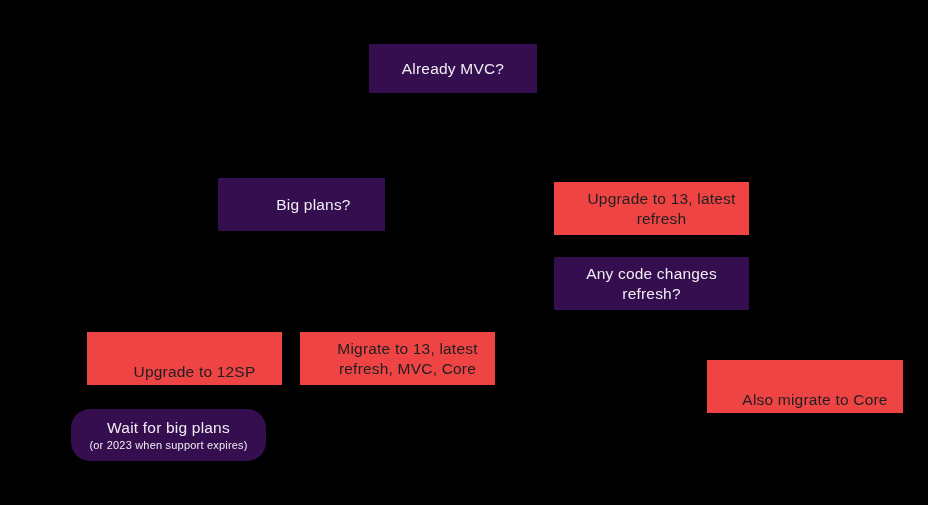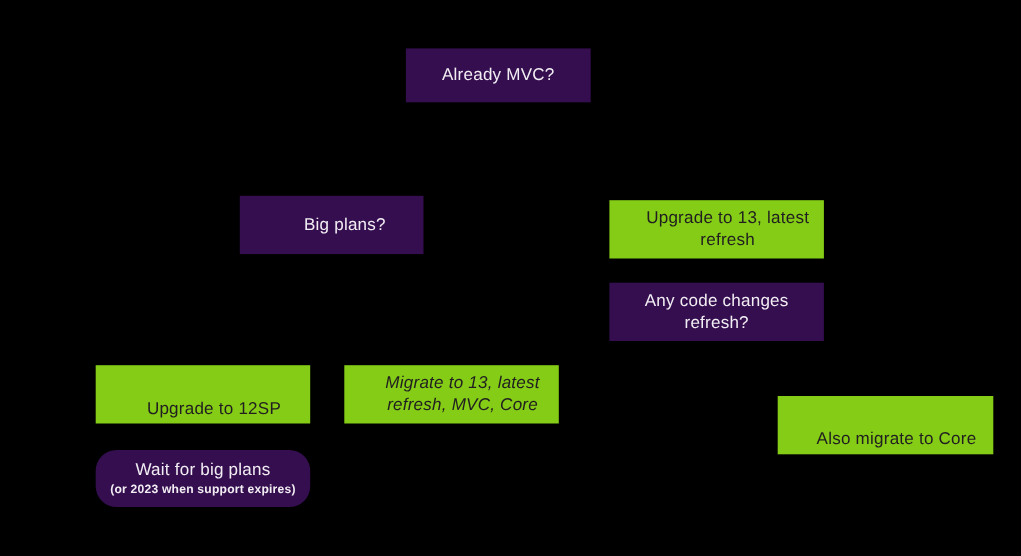--- a/index.html
+++ b/index.html
@@ -27,39 +27,39 @@
     font-size: 15.5px;
     font-weight: 500;
     line-height: 1.25;
     letter-spacing: 0.2px;
   }
   .node.question {
     background: #340e4f;
     color: #f2edf3;
   }
   .node.action {
-    background: #84cc16;
+    background: #ef4444;
     color: #201e20;
     padding-left: 28px;
   }
   .node .sublabel {
     font-size: 11px;
-    font-weight: 700;
+    font-weight: 400;
     line-height: 1.2;
     margin-top: 1px;
   }
   
   #n-already   { left: 369px; top: 44px;  width: 168px; height: 49px; }
   #n-bigplans  { left: 218px; top: 178px; width: 167px; height: 53px; padding-left: 32px; }
   #n-up13      { left: 554px; top: 182px; width: 195px; height: 53px; }
   #n-codechg   { left: 554px; top: 257px; width: 195px; height: 53px; }
   #n-up12sp    { left: 87px;  top: 332px; width: 195px; height: 53px; justify-content: flex-end; }
-  #n-mig13     { left: 313px; top: 332px; width: 195px; height: 53px; font-style: italic; }
+  #n-mig13     { left: 300px; top: 332px; width: 195px; height: 53px; }
   #n-alsocore  { left: 707px; top: 360px; width: 196px; height: 53px; justify-content: flex-end; }
-  #n-wait      { left: 87px;  top: 409px; width: 195px; height: 52px; border-radius: 19px; }
+  #n-wait      { left: 71px;  top: 409px; width: 195px; height: 52px; border-radius: 19px; }
 </style>
 </head>
 <body>
 
 <div class="canvas">
 
   <div id="n-already" class="node question">
     <span>Already MVC?</span>
   </div>
 

